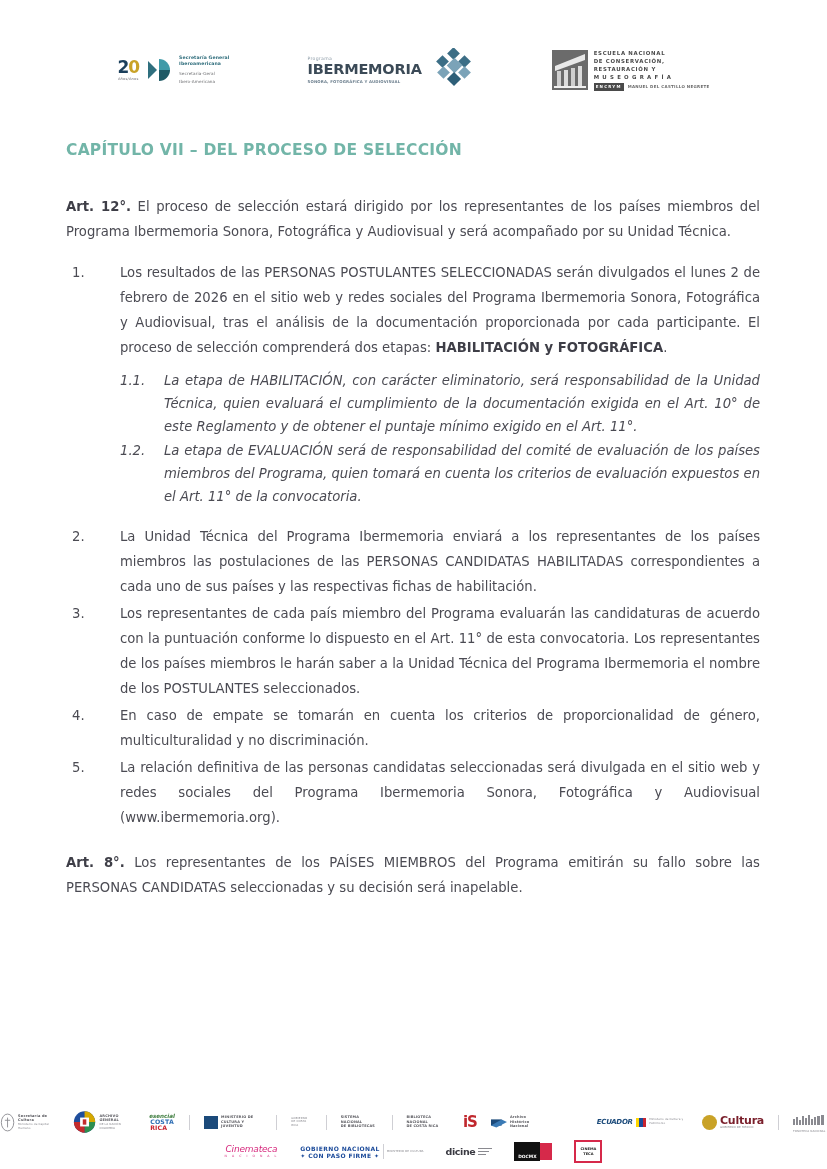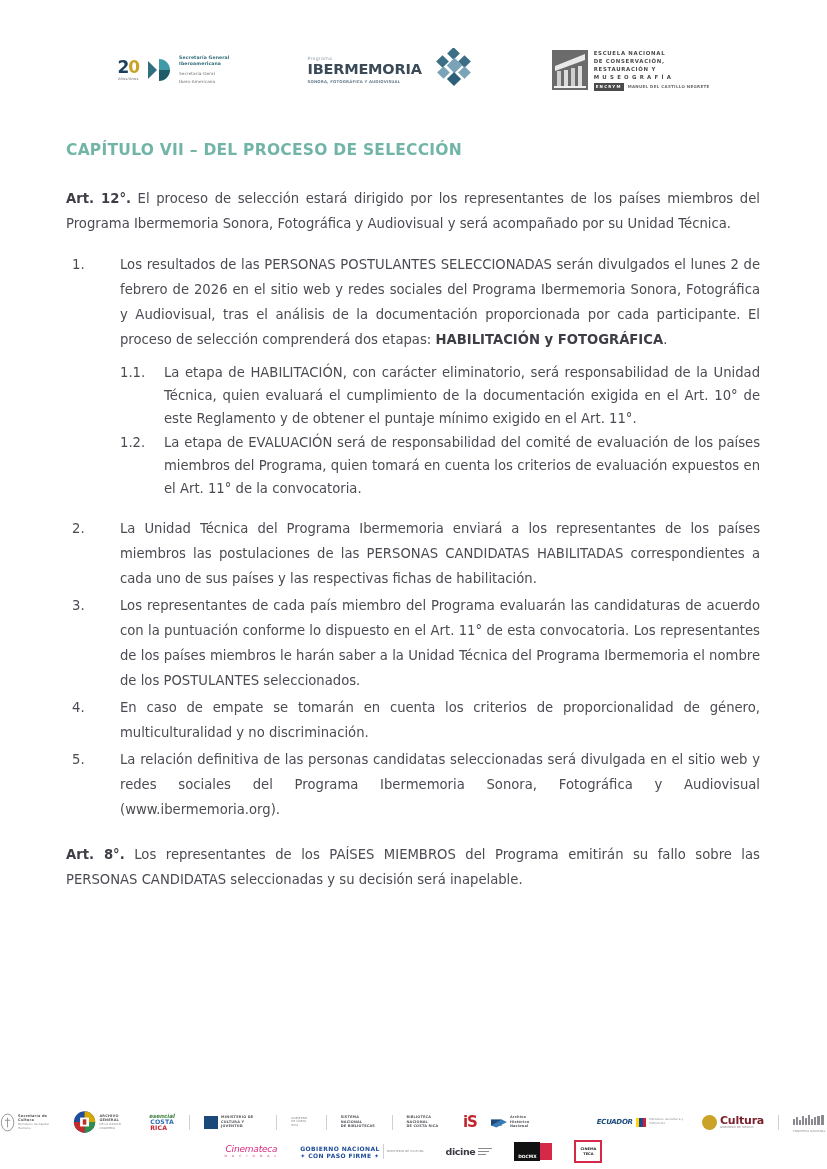--- a/index.html
+++ b/index.html
@@ -55,21 +55,21 @@
     background:#4a4a4a; color:#fff; font-size:4px; font-weight:bold;
     padding:1px 2px; letter-spacing:1.2px;
   }
   .enc-foot .nm { font-size:4px; color:#6a6a6a; letter-spacing:.3px; font-weight:bold; }
 
   
   .content { position:absolute; left:66px; top:140px; width:694px; }
 
   h1.chapter {
     font-size:15.5px; font-weight:bold; color:#72b5a8;
-    letter-spacing:.25px; margin:0 0 26px 0; line-height:1.3;
+    letter-spacing:.25px; margin:0 0 34px 0; line-height:1.3;
   }
 
   p.para {
     font-size:13.2px; line-height:25px; text-align:justify;
     margin:0 0 16px 0; color:#4b4b53;
   }
   p.para b { font-weight:bold; color:#3e3e47; }
 
   ol.lvl1 { list-style:none; margin:0; padding:0; }
   ol.lvl1 > li {
@@ -81,20 +81,21 @@
     position:absolute; left:6px; top:0; width:30px;
     text-align:left; font-size:13.2px; color:#4b4b53;
   }
   ol.lvl1 > li b { font-weight:bold; color:#3e3e47; }
 
   ol.lvl2 { list-style:none; margin:9px 0 16px 0; padding:0; }
   ol.lvl2 > li {
     position:relative; padding-left:44px; font-size:13.2px;
     line-height:23px; text-align:justify; color:#4b4b53;
     margin-bottom:1px;
+    font-style:italic;
   }
   ol.lvl2 > li > .mk {
     position:absolute; left:0; top:0; width:34px;
     font-size:13.2px; color:#4b4b53;
   }
   .gap-md { height:18px; }
 
   
   .footer { position:absolute; left:0; bottom:6px; width:827px; }
   .frow { display:flex; align-items:center; justify-content:center; gap:14px; flex-wrap:nowrap; }

